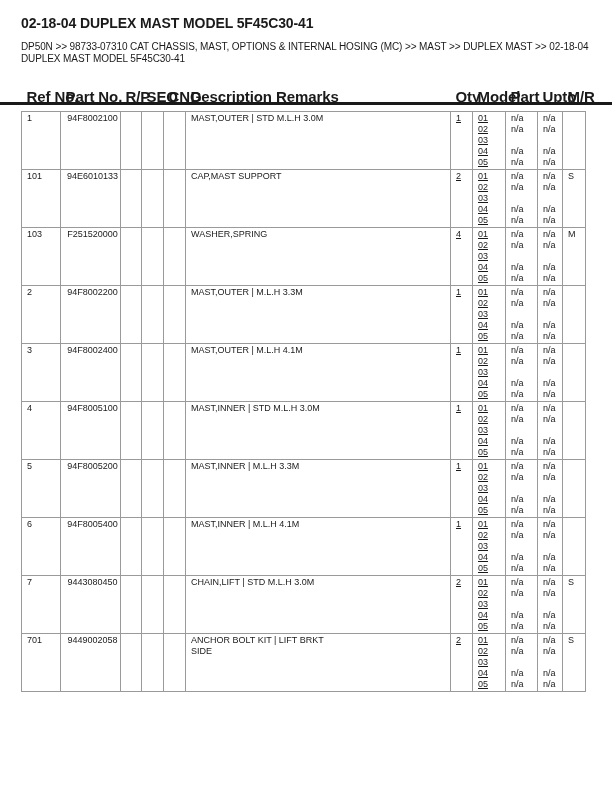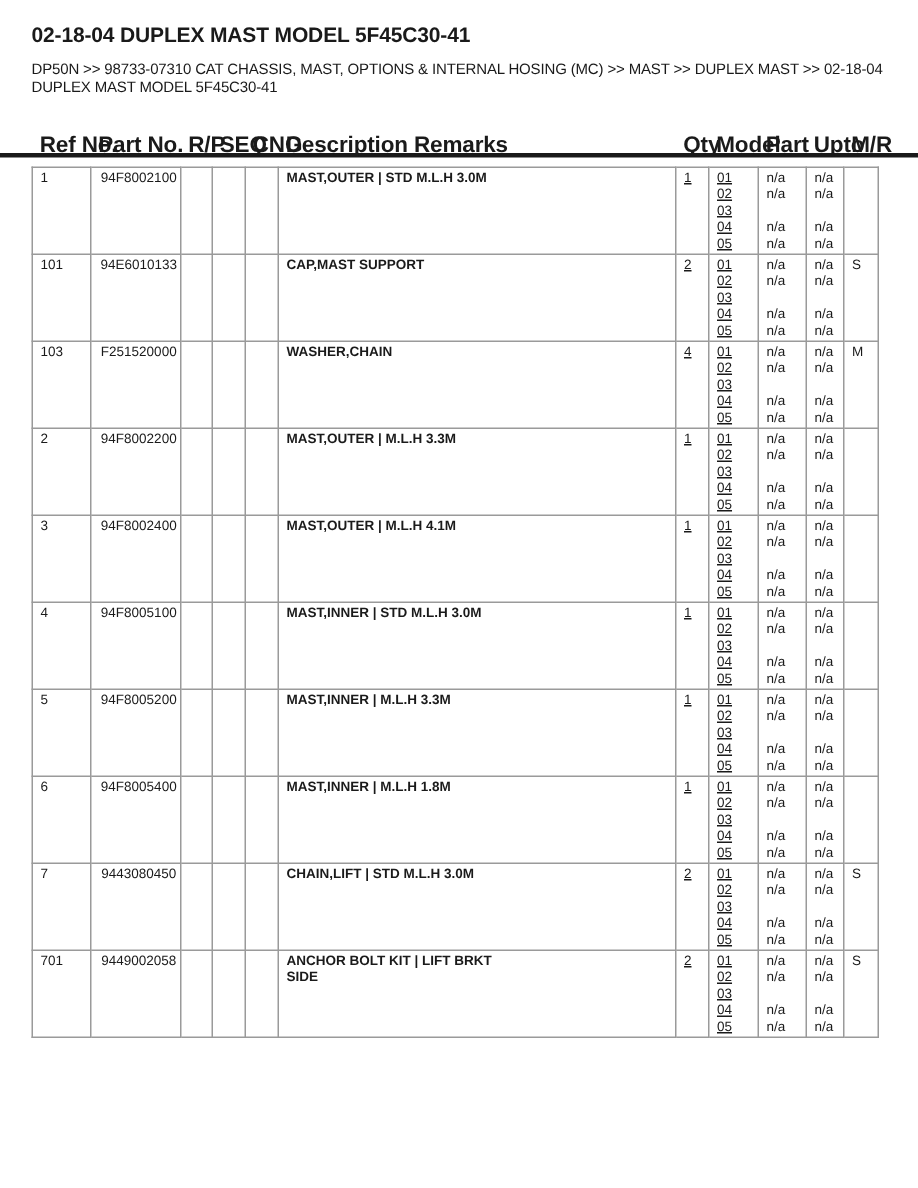--- a/index.html
+++ b/index.html
@@ -67,21 +67,21 @@
     height: 56px;
     font-size: 9px;
     line-height: 11px;
     vertical-align: top;
     padding: 1px 1px 0 5px;
     white-space: pre-line;
     overflow: hidden;
   }
   
   th.c1, td.c1 { padding-left: 4px; text-align: center; }
-  th.c5, td.c5 { padding-left: 11px; font-weight: bold; }
+  th.c5, td.c5 { padding-left: 11px; }
   th.c6, td.c6 { padding-left: 5px; text-decoration: underline; }
   th.c7, td.c7 { padding-left: 4px; text-decoration: underline; }
   th.c8, td.c8 { padding-left: 5px; }
   th.c9, td.c9 { padding-left: 3px; }
   th.c10 { padding-left: 2px; }
   td.c10 { padding-left: 8px; }
 </style>
 </head>
 <body>
 
@@ -172,21 +172,21 @@
 n/a
 n/a</td>
           <td class="c10">S</td>
         </tr>
         <tr>
           <td class="c0">103</td>
           <td class="c1">F251520000</td>
           <td class="c2"></td>
           <td class="c3"></td>
           <td class="c4"></td>
-          <td class="c5">WASHER,CHAIN</td>
+          <td class="c5">WASHER,SPRING</td>
           <td class="c6">4</td>
           <td class="c7">01
 02
 03
 04
 05</td>
           <td class="c8">n/a
 n/a
 
 n/a
@@ -297,21 +297,21 @@
 n/a
 n/a</td>
           <td class="c10"></td>
         </tr>
         <tr>
           <td class="c0">6</td>
           <td class="c1">94F8005400</td>
           <td class="c2"></td>
           <td class="c3"></td>
           <td class="c4"></td>
-          <td class="c5">MAST,INNER | M.L.H 1.8M</td>
+          <td class="c5">MAST,INNER | M.L.H 4.1M</td>
           <td class="c6">1</td>
           <td class="c7">01
 02
 03
 04
 05</td>
           <td class="c8">n/a
 n/a
 
 n/a

